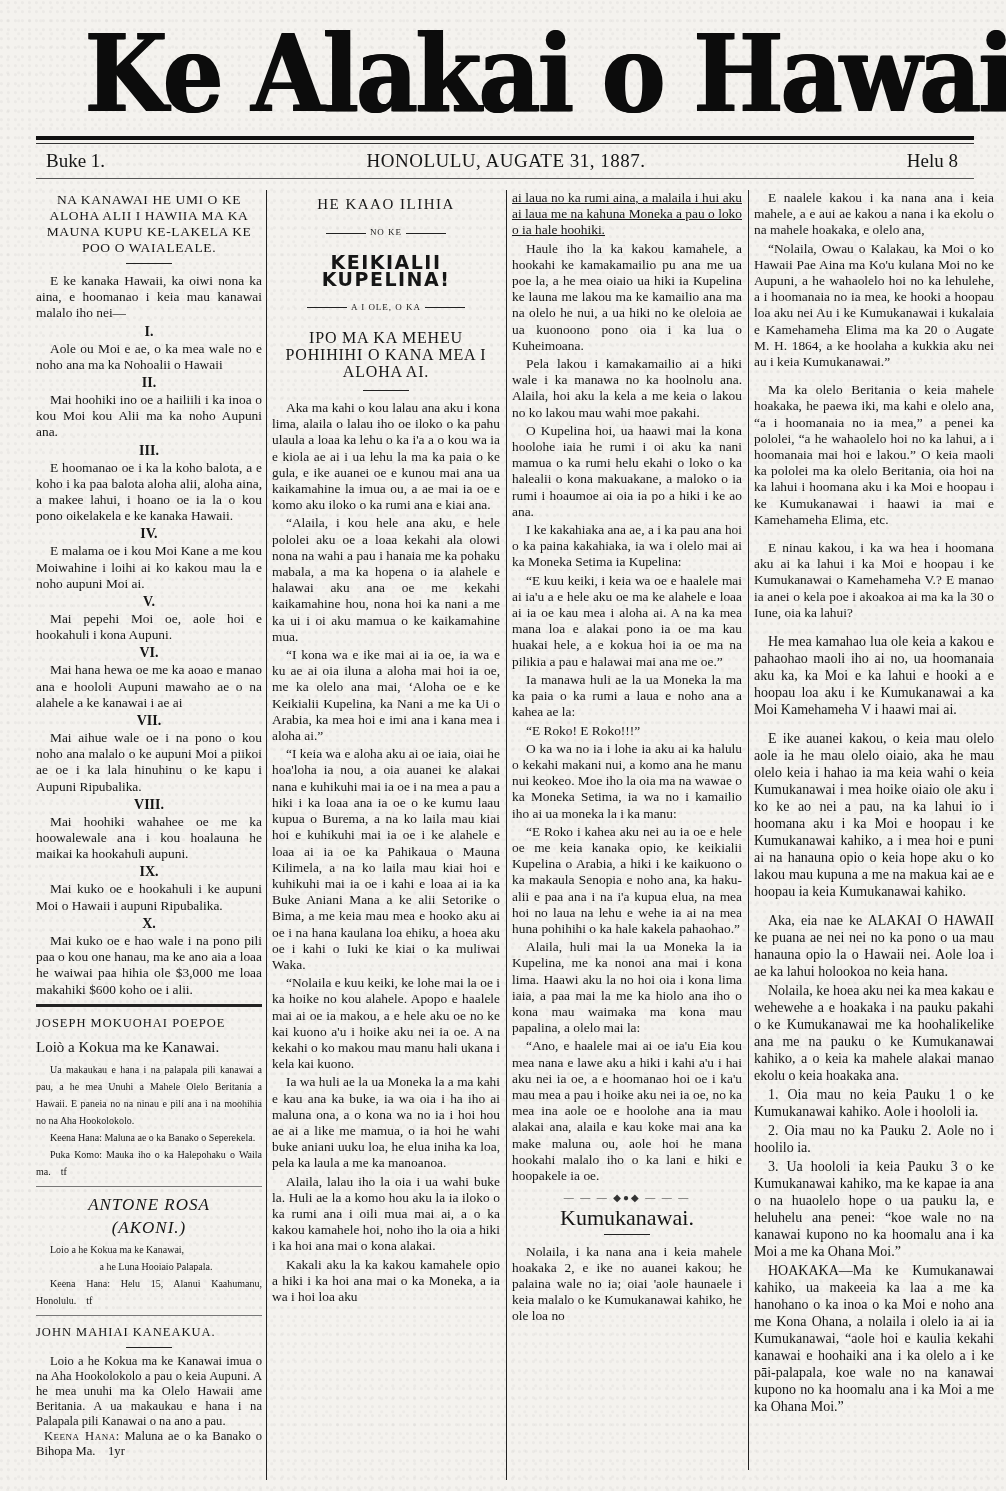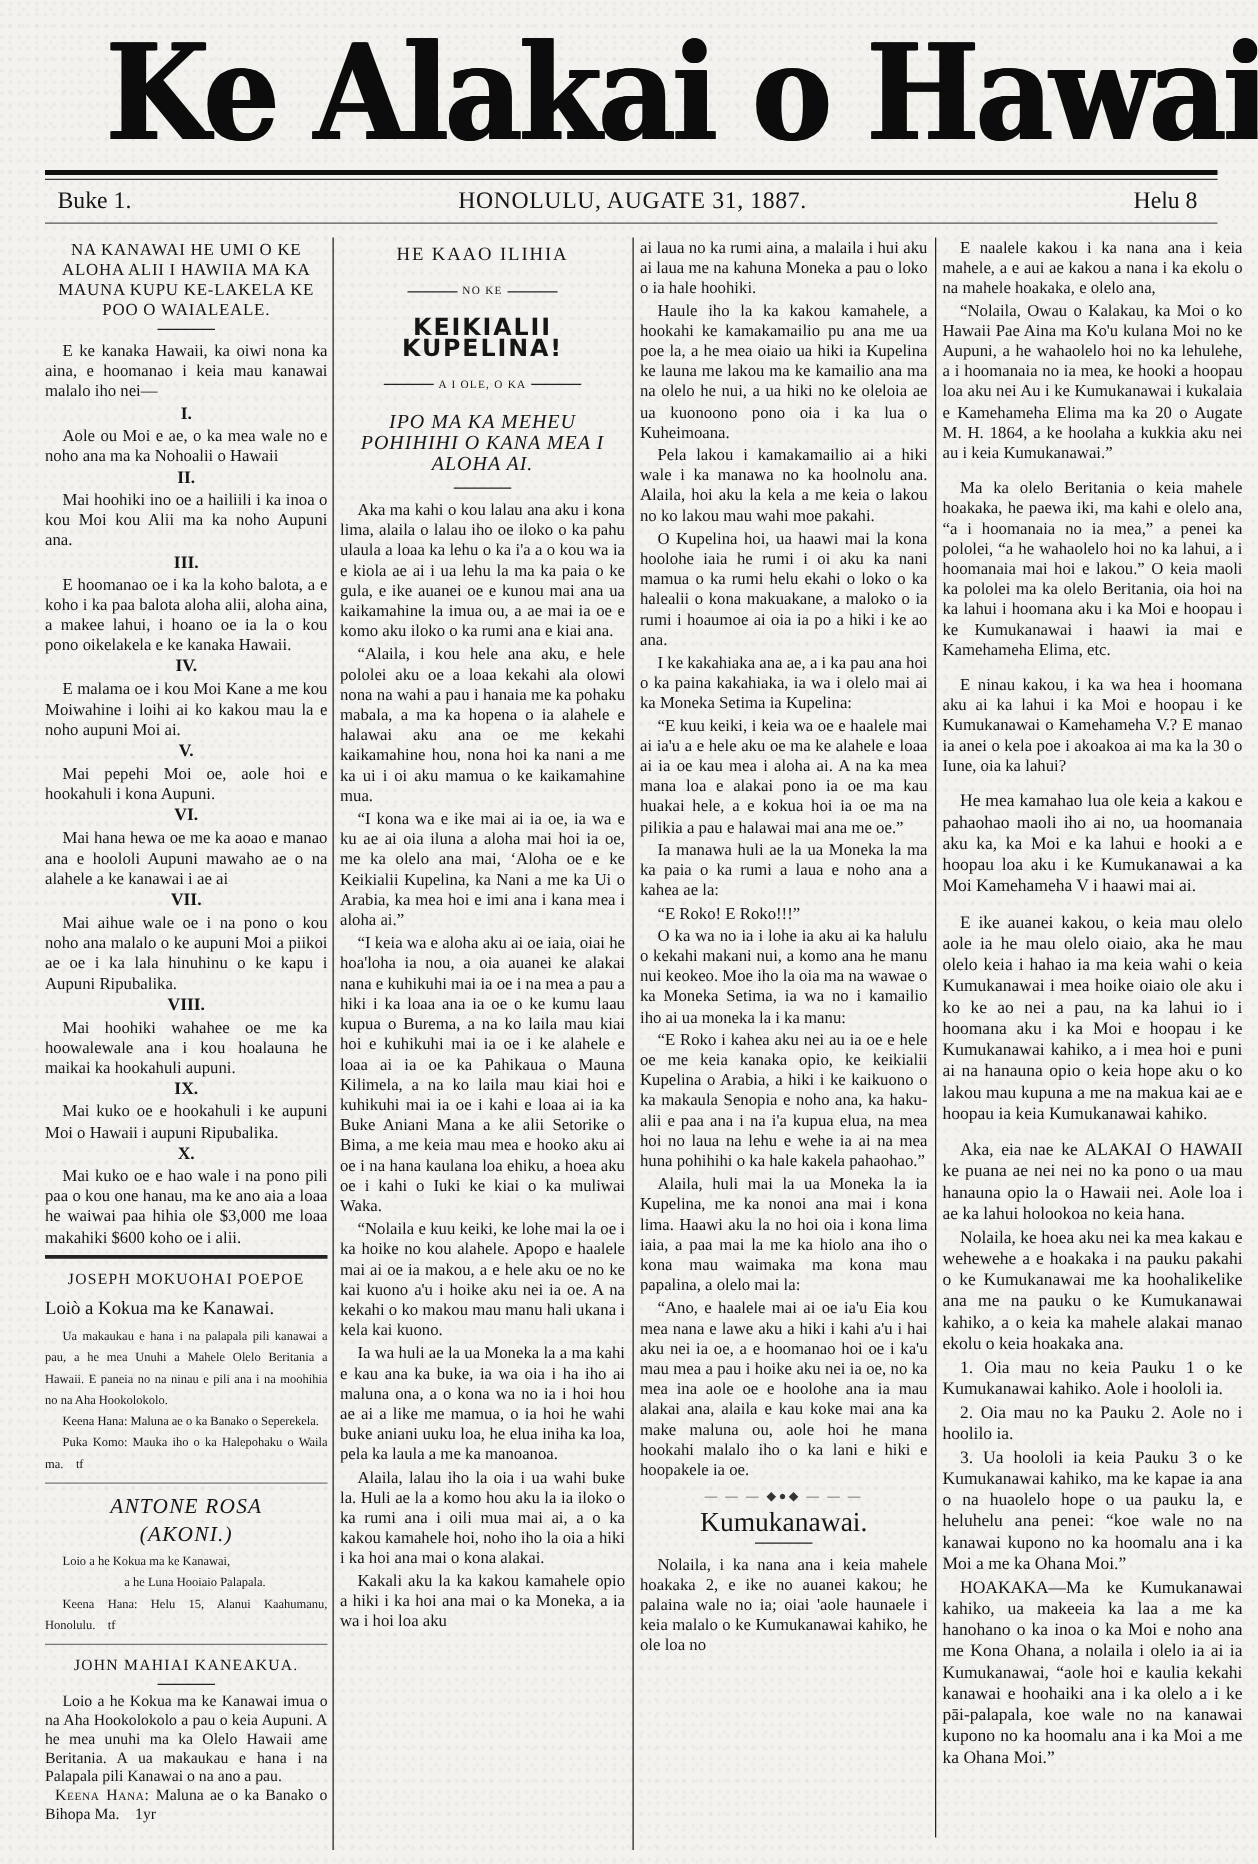--- a/index.html
+++ b/index.html
@@ -28,44 +28,44 @@
   .rule-thin { position:absolute; left:36px; top:143px; width:938px; height:1px; background:#333; }
   .dateline { position:absolute; left:46px; top:148px; width:920px; height:26px;
     font-size:19px; line-height:26px; }
   .dateline .l { position:absolute; left:0; }
   .dateline .c { position:absolute; left:0; right:0; text-align:center; letter-spacing:0.5px; }
   .dateline .r { position:absolute; right:8px; }
   .rule-under { position:absolute; left:36px; top:178px; width:938px; height:1px; background:#555; }
 
   .col { position:absolute; top:190px; font-size:13.4px; line-height:16.2px; text-align:justify; }
   .col p { margin:0 0 2px 0; text-indent:14px; }
-  .col p.noindent { text-indent:0; }
+  .col p.noindent { text-indent:0;text-decoration:underline; }
   .vrule { position:absolute; top:190px; width:1px; background:#222; }
   .c1 { left:36px; width:226px; }
   .c2 { left:272px; width:228px; }
   .c3 { left:512px; width:230px; }
   .c4 { left:754px; width:240px; }
 
   .head-caps { text-align:center; font-size:13.5px; line-height:16px; letter-spacing:0.6px; text-transform:uppercase; margin:2px 0 6px; }
   .roman { text-align:center; font-size:14px; line-height:16px; margin:1px 0; font-weight:bold; }
   .short-rule { width:46px; height:1px; background:#222; margin:7px auto 9px; }
   .full-rule { height:3px; background:#222; margin:6px 0 8px; }
   .thin-rule { height:1px; background:#777; margin:6px 0 8px; }
-  .ad-name { text-align:center; font-size:12.5px; letter-spacing:1px; margin:2px 0 7px; }
+  .ad-name { font-size:12.5px; letter-spacing:1px; margin:2px 0 7px; }
   .ad-title { font-size:15px; line-height:18px; margin:0 0 5px; }
   .ad-body { font-size:10px; line-height:17px; text-align:justify; }
   .ad-body p { margin:0; }
   .ad-big { text-align:center; font-size:17px; line-height:19px; letter-spacing:1px; margin:6px 0 4px;font-style:italic; }
   .ad-center { text-align:center; }
 
   .story-title { text-align:center; font-size:15px; letter-spacing:1.5px; margin:6px 0 12px; }
   .story-sub { text-align:center; font-size:9px; letter-spacing:1px; margin:10px 0 14px; }
   .story-sub span.dash { display:inline-block; width:40px; height:1px; background:#222; vertical-align:middle; margin:0 4px; }
   .story-name { text-align:center; font-family:"DejaVu Sans","Liberation Sans",sans-serif; font-weight:bold; font-size:19px; letter-spacing:1.5px; margin:4px 0 12px; }
-  .story-head2 { text-align:center; font-size:16px; line-height:17px; letter-spacing:0.8px; margin:0 0 10px;font-style:italic; }
+  .story-head2 { text-align:center; font-size:16px; line-height:17px; letter-spacing:0.8px; margin:0 0 10px; }
 
   .section-title { text-align:center; font-size:22px; margin:4px 0 4px; }
   .orn { text-align:center; font-size:10px; color:#333; margin:6px 0 2px; letter-spacing:2px; }
   .smallcaps { font-variant:small-caps; letter-spacing:0.5px; }
   .gap { height:10px; }
 </style>
 </head>
 <body>
 
 <div class="page">

